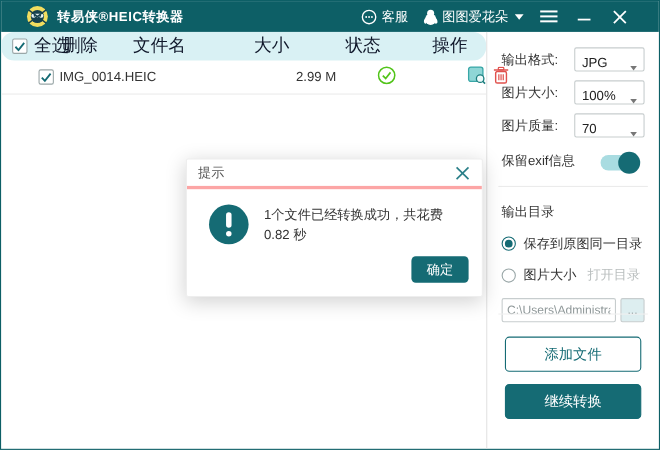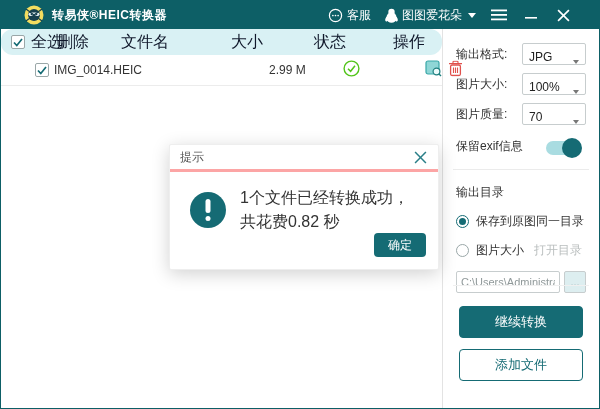--- a/index.html
+++ b/index.html
@@ -66,21 +66,21 @@
     border:1px solid #eee;border-radius:2px;box-shadow:0 4px 18px rgba(0,0,0,.18);z-index:10;}
   .dlg-head{height:27px;border-bottom:3px solid #fca5a5;display:flex;align-items:center;
     padding:0 10px;font-size:12px;color:#555;}
   .dlg-close{margin-left:auto;width:16px;height:16px;display:flex;align-items:center;justify-content:center;}
   .dlg-body{display:flex;align-items:center;padding:14px 14px 0 20px;}
   .dlg-icon{width:36px;height:36px;border-radius:50%;background:var(--accent);position:relative;flex:none;margin-right:14px;}
   .dlg-icon::before{content:"";position:absolute;left:50%;top:7px;transform:translateX(-50%);
     width:5px;height:14px;border-radius:3px;background:#fff;}
   .dlg-icon::after{content:"";position:absolute;left:50%;bottom:7px;transform:translateX(-50%);
     width:5px;height:5px;border-radius:50%;background:#fff;}
-  .dlg-msg{font-size:16px;color:#333;line-height:1.5;}
+  .dlg-msg{font-size:12px;color:#333;line-height:1.5;}
   .dlg-ok{position:absolute;right:12px;bottom:12px;width:52px;height:24px;border-radius:4px;
     background:var(--accent);color:#fff;font-size:12px;display:flex;align-items:center;justify-content:center;}
 </style>
 </head>
 <body>
 
 <div class="window">
 
   <div class="titlebar">
     <svg class="app-icon" viewBox="0 0 20 20">
@@ -233,22 +233,22 @@
       </div>
 
       <div class="path-row">
         <input class="path-input" type="text" value="C:\Users\Administrator" style="">
         <div class="browse-btn">...</div>
       </div>
 
       <div class="divider2"></div>
 
       <div class="btn-stack">
+        <div class="btn btn-outline">添加文件</div>
         <div class="btn btn-fill">继续转换</div>
-        <div class="btn btn-outline">添加文件</div>
       </div>
     </div>
   </div>
 
   <div class="dialog">
     <div class="dlg-head">
       <span>提示</span>
       <div class="dlg-close">
         <svg width="13" height="13" viewBox="0 0 12 12">
           <line x1="1" y1="1" x2="11" y2="11" stroke="#2a7f88" stroke-width="1.4"></line>

